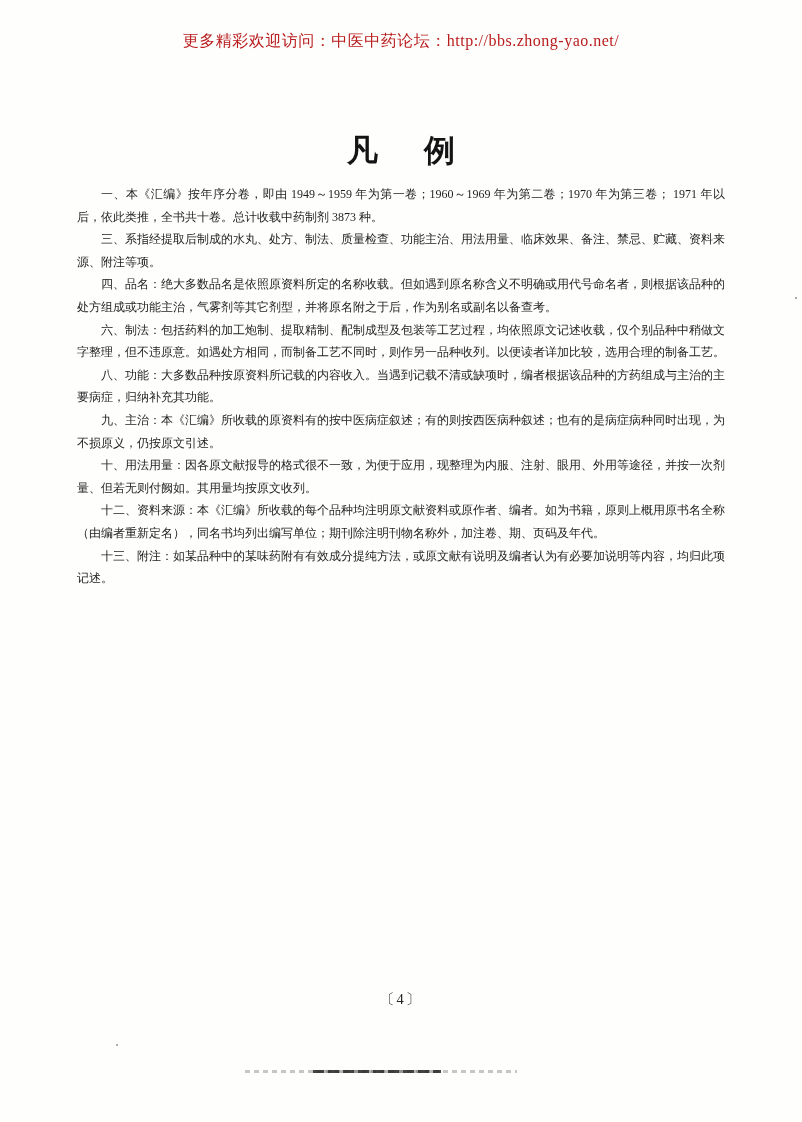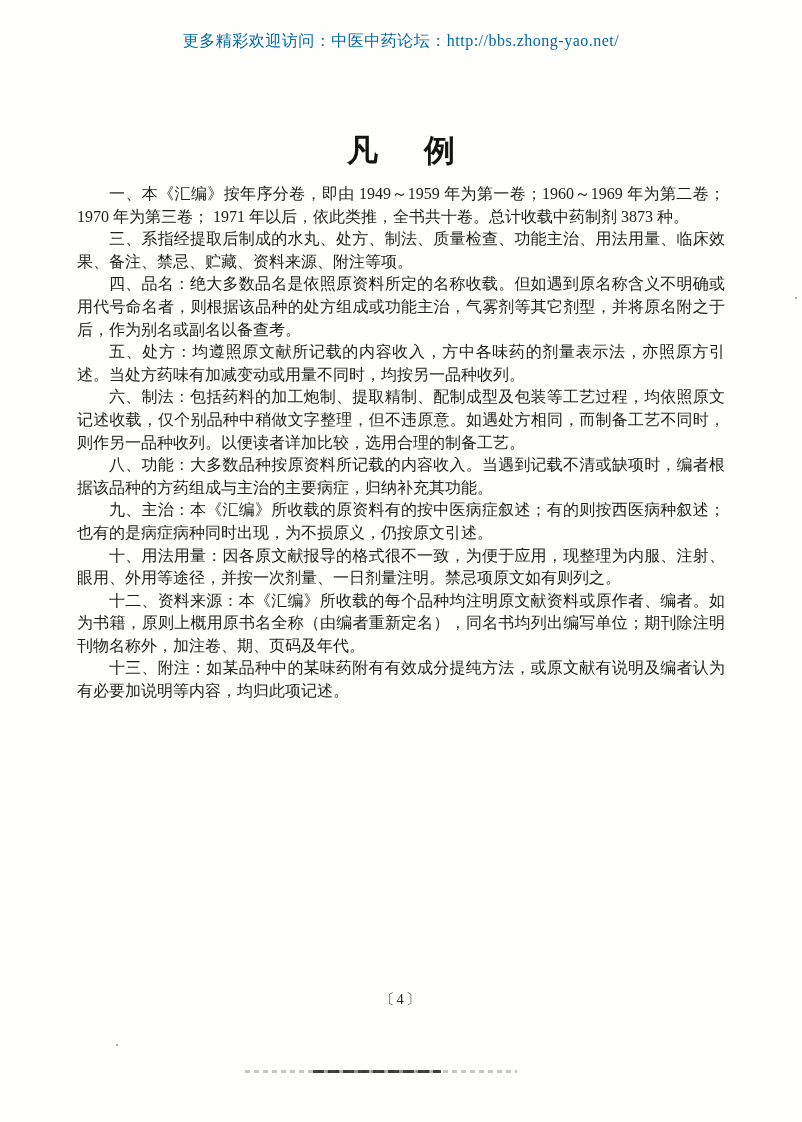--- a/index.html
+++ b/index.html
@@ -18,42 +18,42 @@
     color: #1d1d1d;
   }
   .promo {
     position: absolute;
     top: 31px;
     left: 0;
     width: 100%;
     text-align: center;
     font-size: 16px;
     letter-spacing: 0.5px;
-    color: #0369a1;
+    color: #b91c1c;
     font-family: "Liberation Serif", "DejaVu Serif", serif;
   }
   .title {
     position: absolute;
     top: 130px;
     left: 0;
     width: 100%;
     display: flex;
     justify-content: center;
     gap: 46px;
     font-size: 31px;
     font-weight: bold;
     color: #141414;
     font-family: "DejaVu Sans", "Liberation Sans", sans-serif;
   }
   .content {
     position: absolute;
     top: 183px;
     left: 77px;
     width: 648px;
-    font-size: 16px;
+    font-size: 12px;
     line-height: 22.6px;
     text-align: justify;
     text-justify: inter-ideograph;
   }
   .content p {
     margin: 0;
     text-indent: 2em;
   }
   .page-number {
     position: absolute;
@@ -104,25 +104,24 @@
 
   <div class="title">
     <span>凡</span>
     <span>例</span>
   </div>
 
   <div class="content">
     <p>一、本《汇编》按年序分卷，即由 1949～1959 年为第一卷；1960～1969 年为第二卷；1970 年为第三卷； 1971 年以后，依此类推，全书共十卷。总计收载中药制剂 3873 种。</p>
     <p>三、系指经提取后制成的水丸、处方、制法、质量检查、功能主治、用法用量、临床效果、备注、禁忌、贮藏、资料来源、附注等项。</p>
     <p>四、品名：绝大多数品名是依照原资料所定的名称收载。但如遇到原名称含义不明确或用代号命名者，则根据该品种的处方组成或功能主治，气雾剂等其它剂型，并将原名附之于后，作为别名或副名以备查考。</p>
-    <p>五、处方：均遵照原文献所记载的内容收入，方中各味药的剂量表示法，亦照原方引述。当处方药味有加减变动或用量不同时，均按另一品种收列。</p>
     <p>六、制法：包括药料的加工炮制、提取精制、配制成型及包装等工艺过程，均依照原文记述收载，仅个别品种中稍做文字整理，但不违原意。如遇处方相同，而制备工艺不同时，则作另一品种收列。以便读者详加比较，选用合理的制备工艺。</p>
     <p>八、功能：大多数品种按原资料所记载的内容收入。当遇到记载不清或缺项时，编者根据该品种的方药组成与主治的主要病症，归纳补充其功能。</p>
     <p>九、主治：本《汇编》所收载的原资料有的按中医病症叙述；有的则按西医病种叙述；也有的是病症病种同时出现，为不损原义，仍按原文引述。</p>
-    <p>十、用法用量：因各原文献报导的格式很不一致，为便于应用，现整理为内服、注射、眼用、外用等途径，并按一次剂量、一日剂量注明。禁忌项原文如有则列之。</p>
+    <p>十、用法用量：因各原文献报导的格式很不一致，为便于应用，现整理为内服、注射、眼用、外用等途径，并按一次剂量、但若无则付阙如。其用量均按原文收列。</p>
     <p>十二、资料来源：本《汇编》所收载的每个品种均注明原文献资料或原作者、编者。如为书籍，原则上概用原书名全称（由编者重新定名），同名书均列出编写单位；期刊除注明刊物名称外，加注卷、期、页码及年代。</p>
     <p>十三、附注：如某品种中的某味药附有有效成分提纯方法，或原文献有说明及编者认为有必要加说明等内容，均归此项记述。</p>
   </div>
 
   <div class="page-number">〔4〕</div>
 
   <div class="smudge">
     <div class="smudge-dark"></div>
   </div>
 

